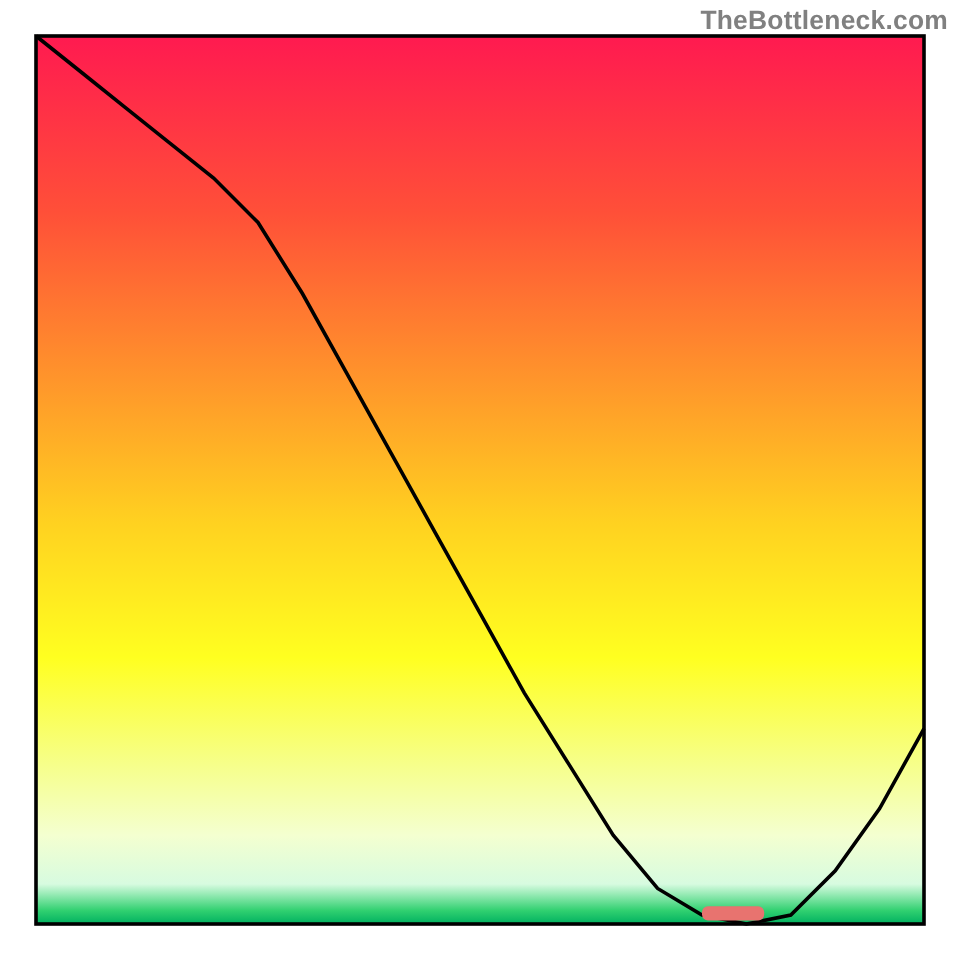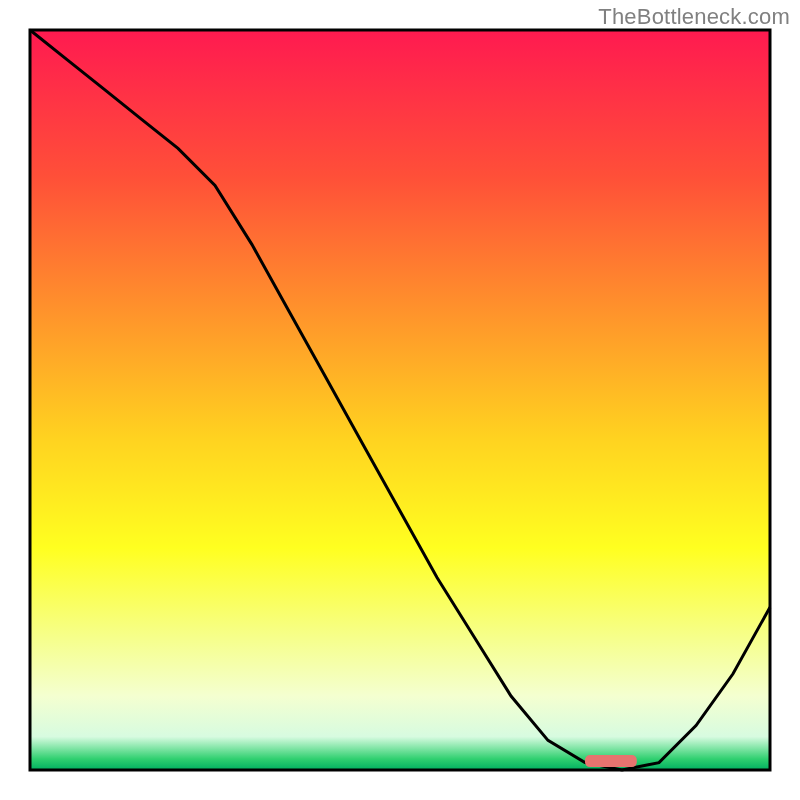--- a/index.html
+++ b/index.html
@@ -13,21 +13,21 @@
   .wrap {
     position: relative;
     width: 800px;
     height: 800px;
   }
   .watermark {
     position: absolute;
     top: 4px;
     right: 10px;
     font-size: 22px;
-    font-weight: normal;
+    font-weight: bold;
     color: #808080;
     letter-spacing: 0.2px;
     z-index: 10;
   }
   svg {
     position: absolute;
     top: 0;
     left: 0;
   }
 </style>

